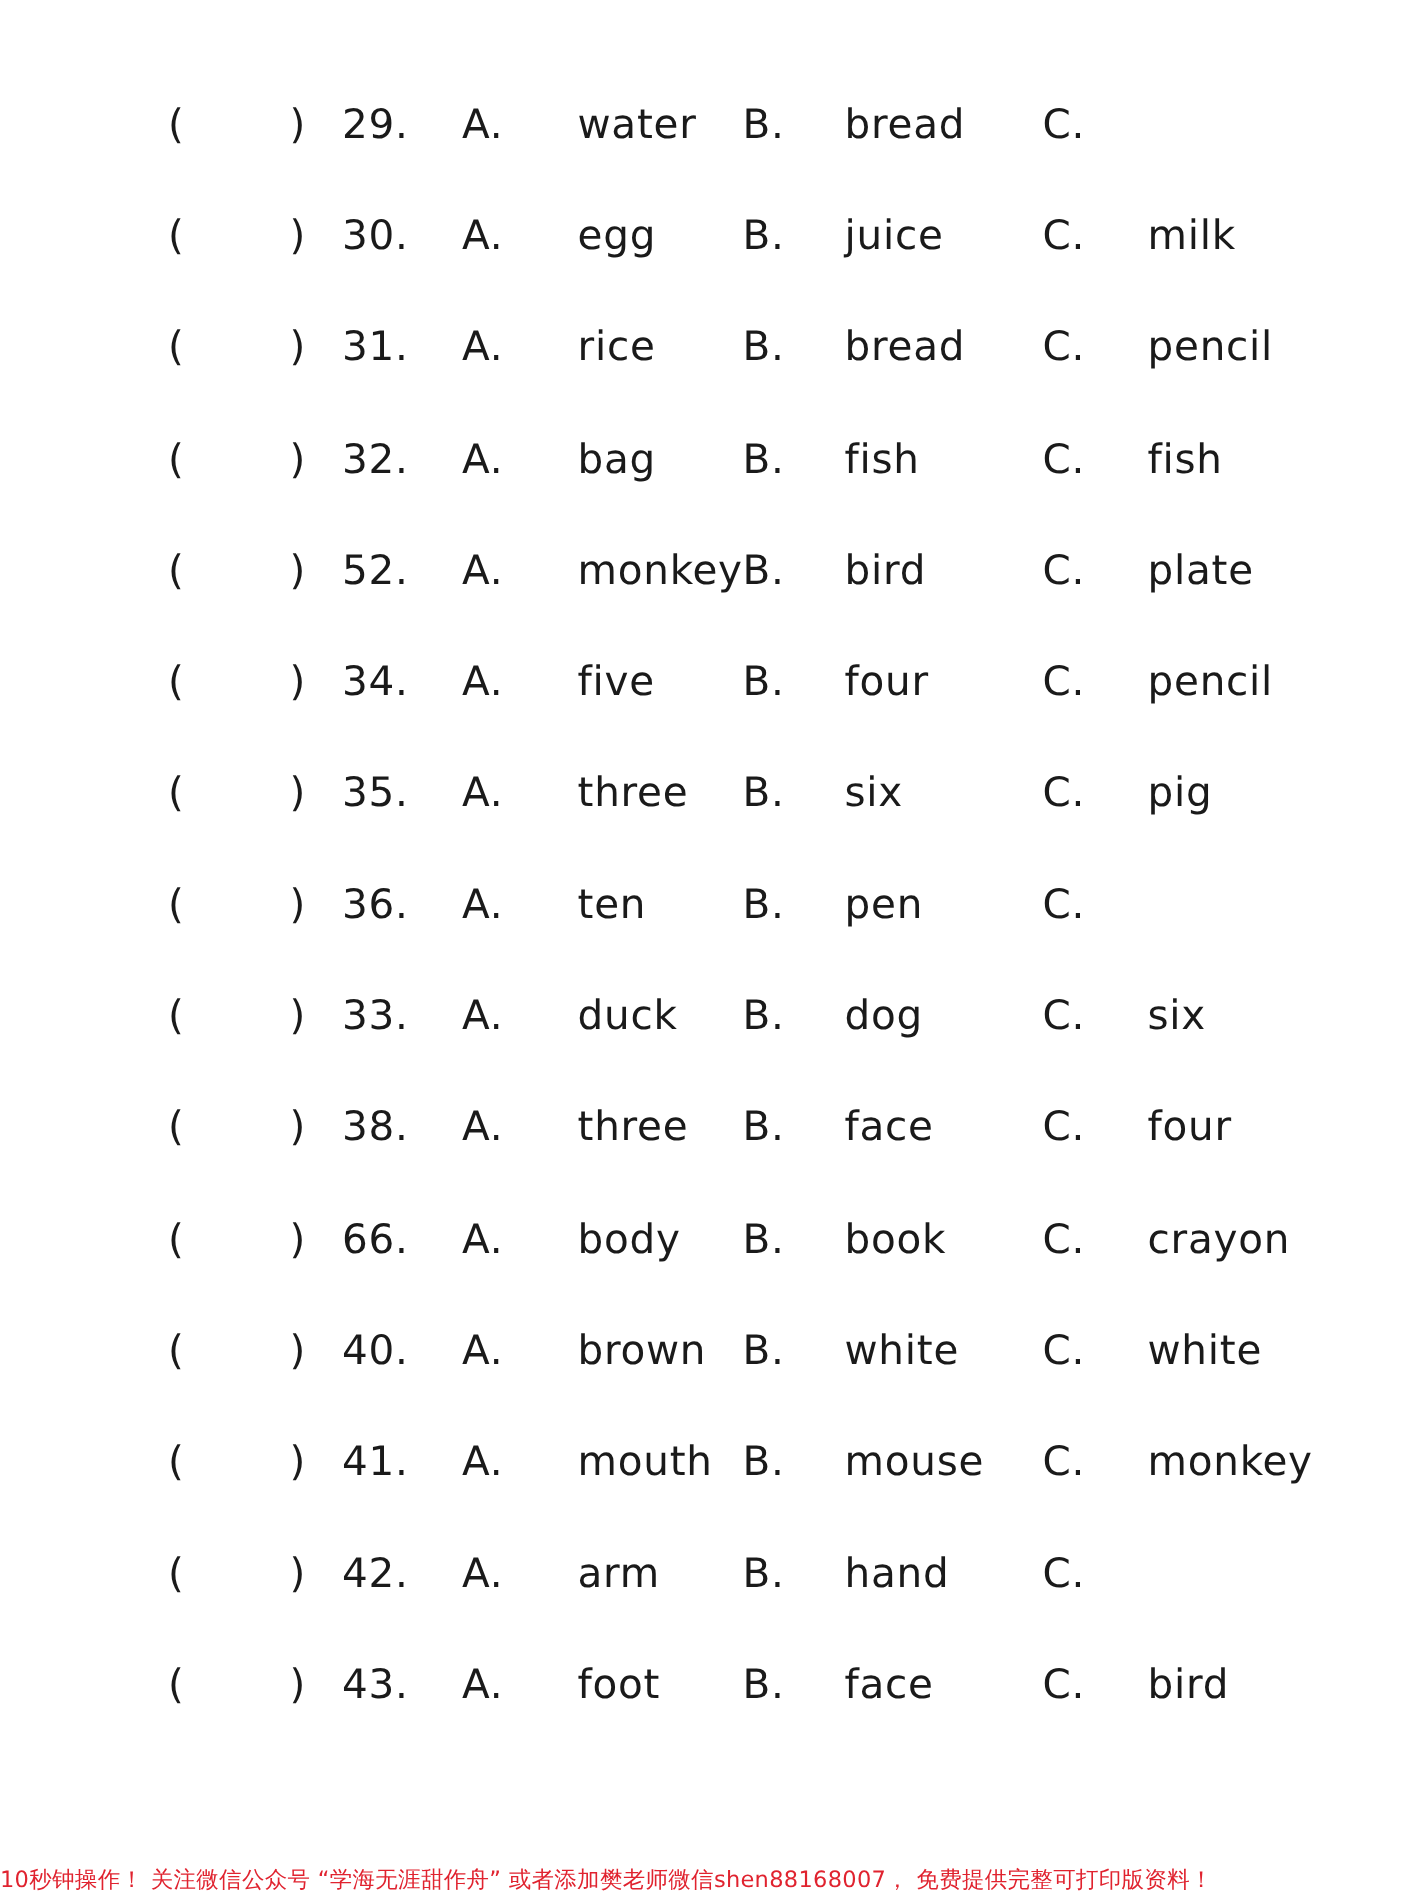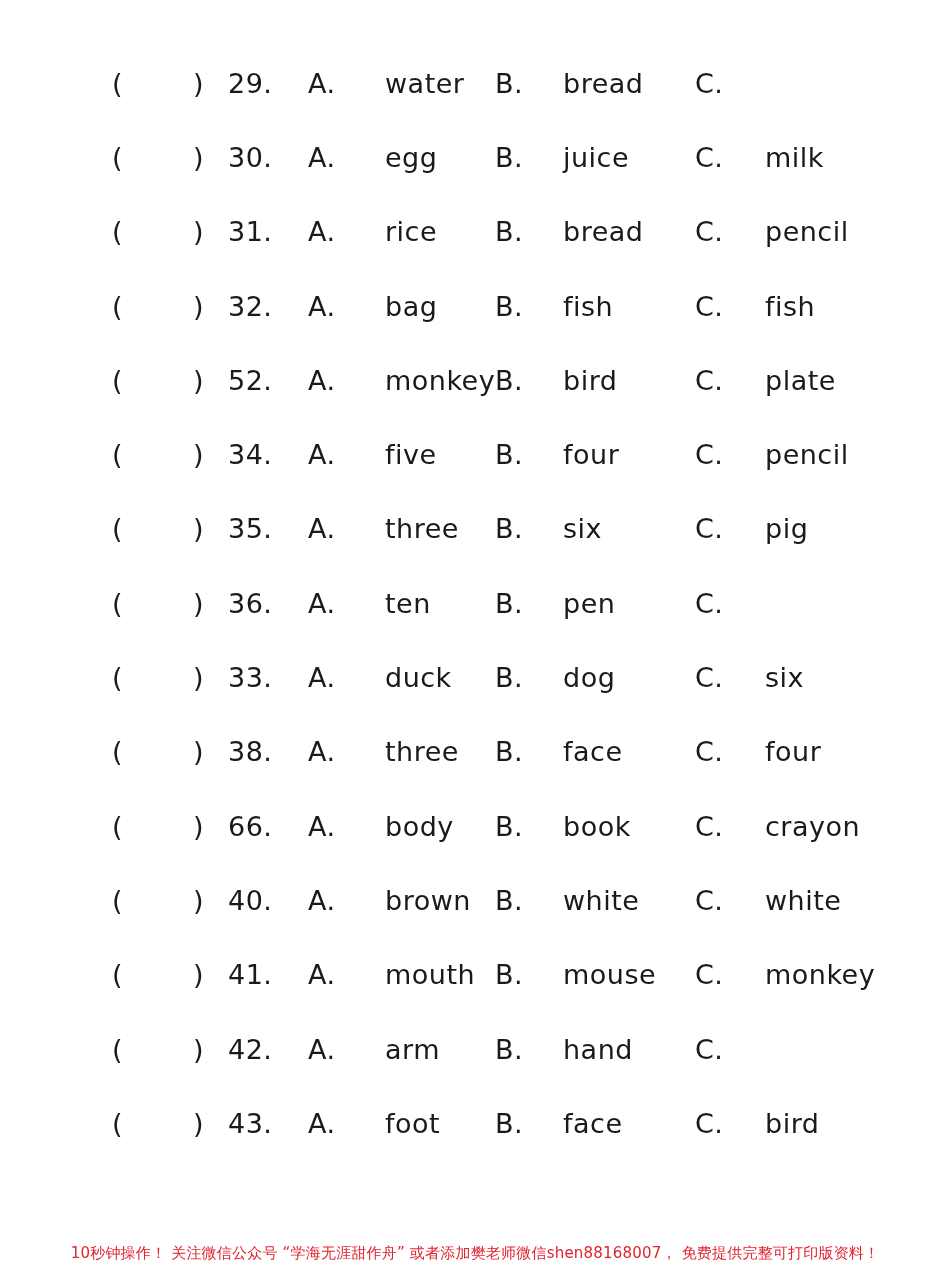--- a/index.html
+++ b/index.html
@@ -28,21 +28,20 @@
     font-size: 27px;
     letter-spacing: 0.5px;
     white-space: nowrap;
   }
   .cell { display: block; }
   .footer {
     position: absolute;
     left: 0;
     right: 0;
     bottom: 6px;
-    text-align: center;
     font-size: 15px;
     letter-spacing: 0.2px;
   }
 </style>
 </head>
 <body>
 
 <div class="page" style="color: rgb(26, 26, 26);">
   <div class="rows" id="rows">
   <div class="row">

